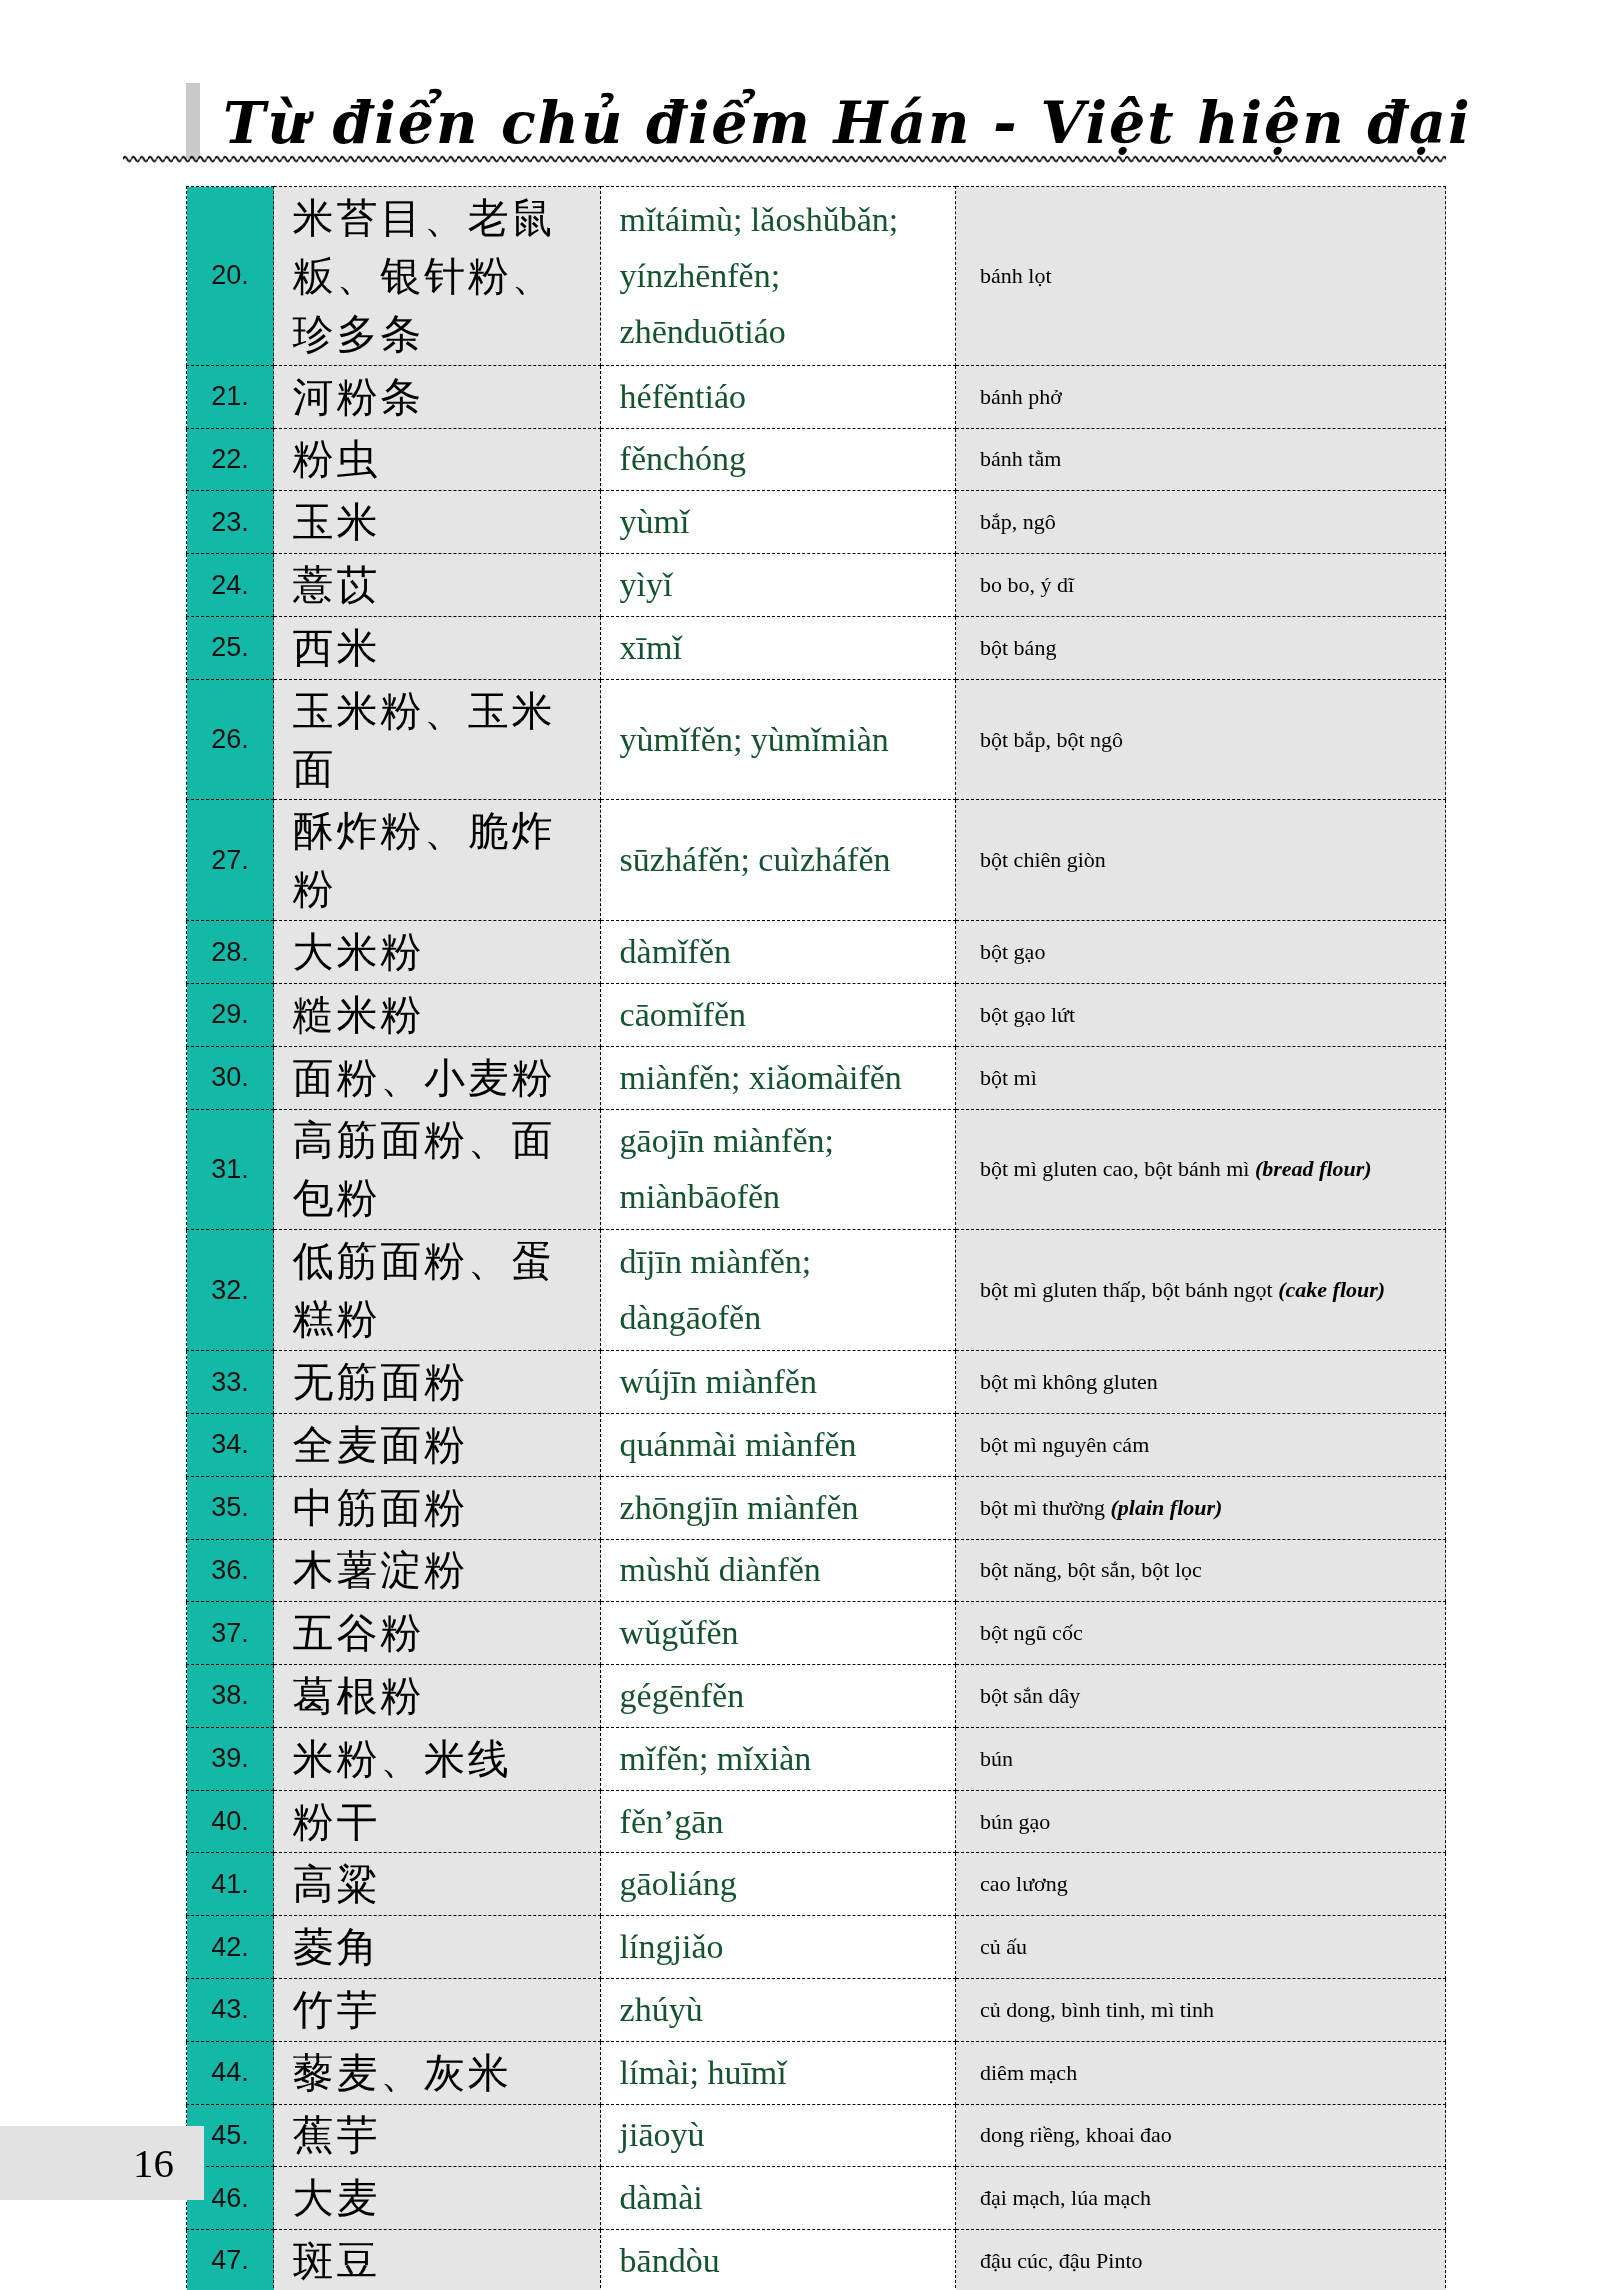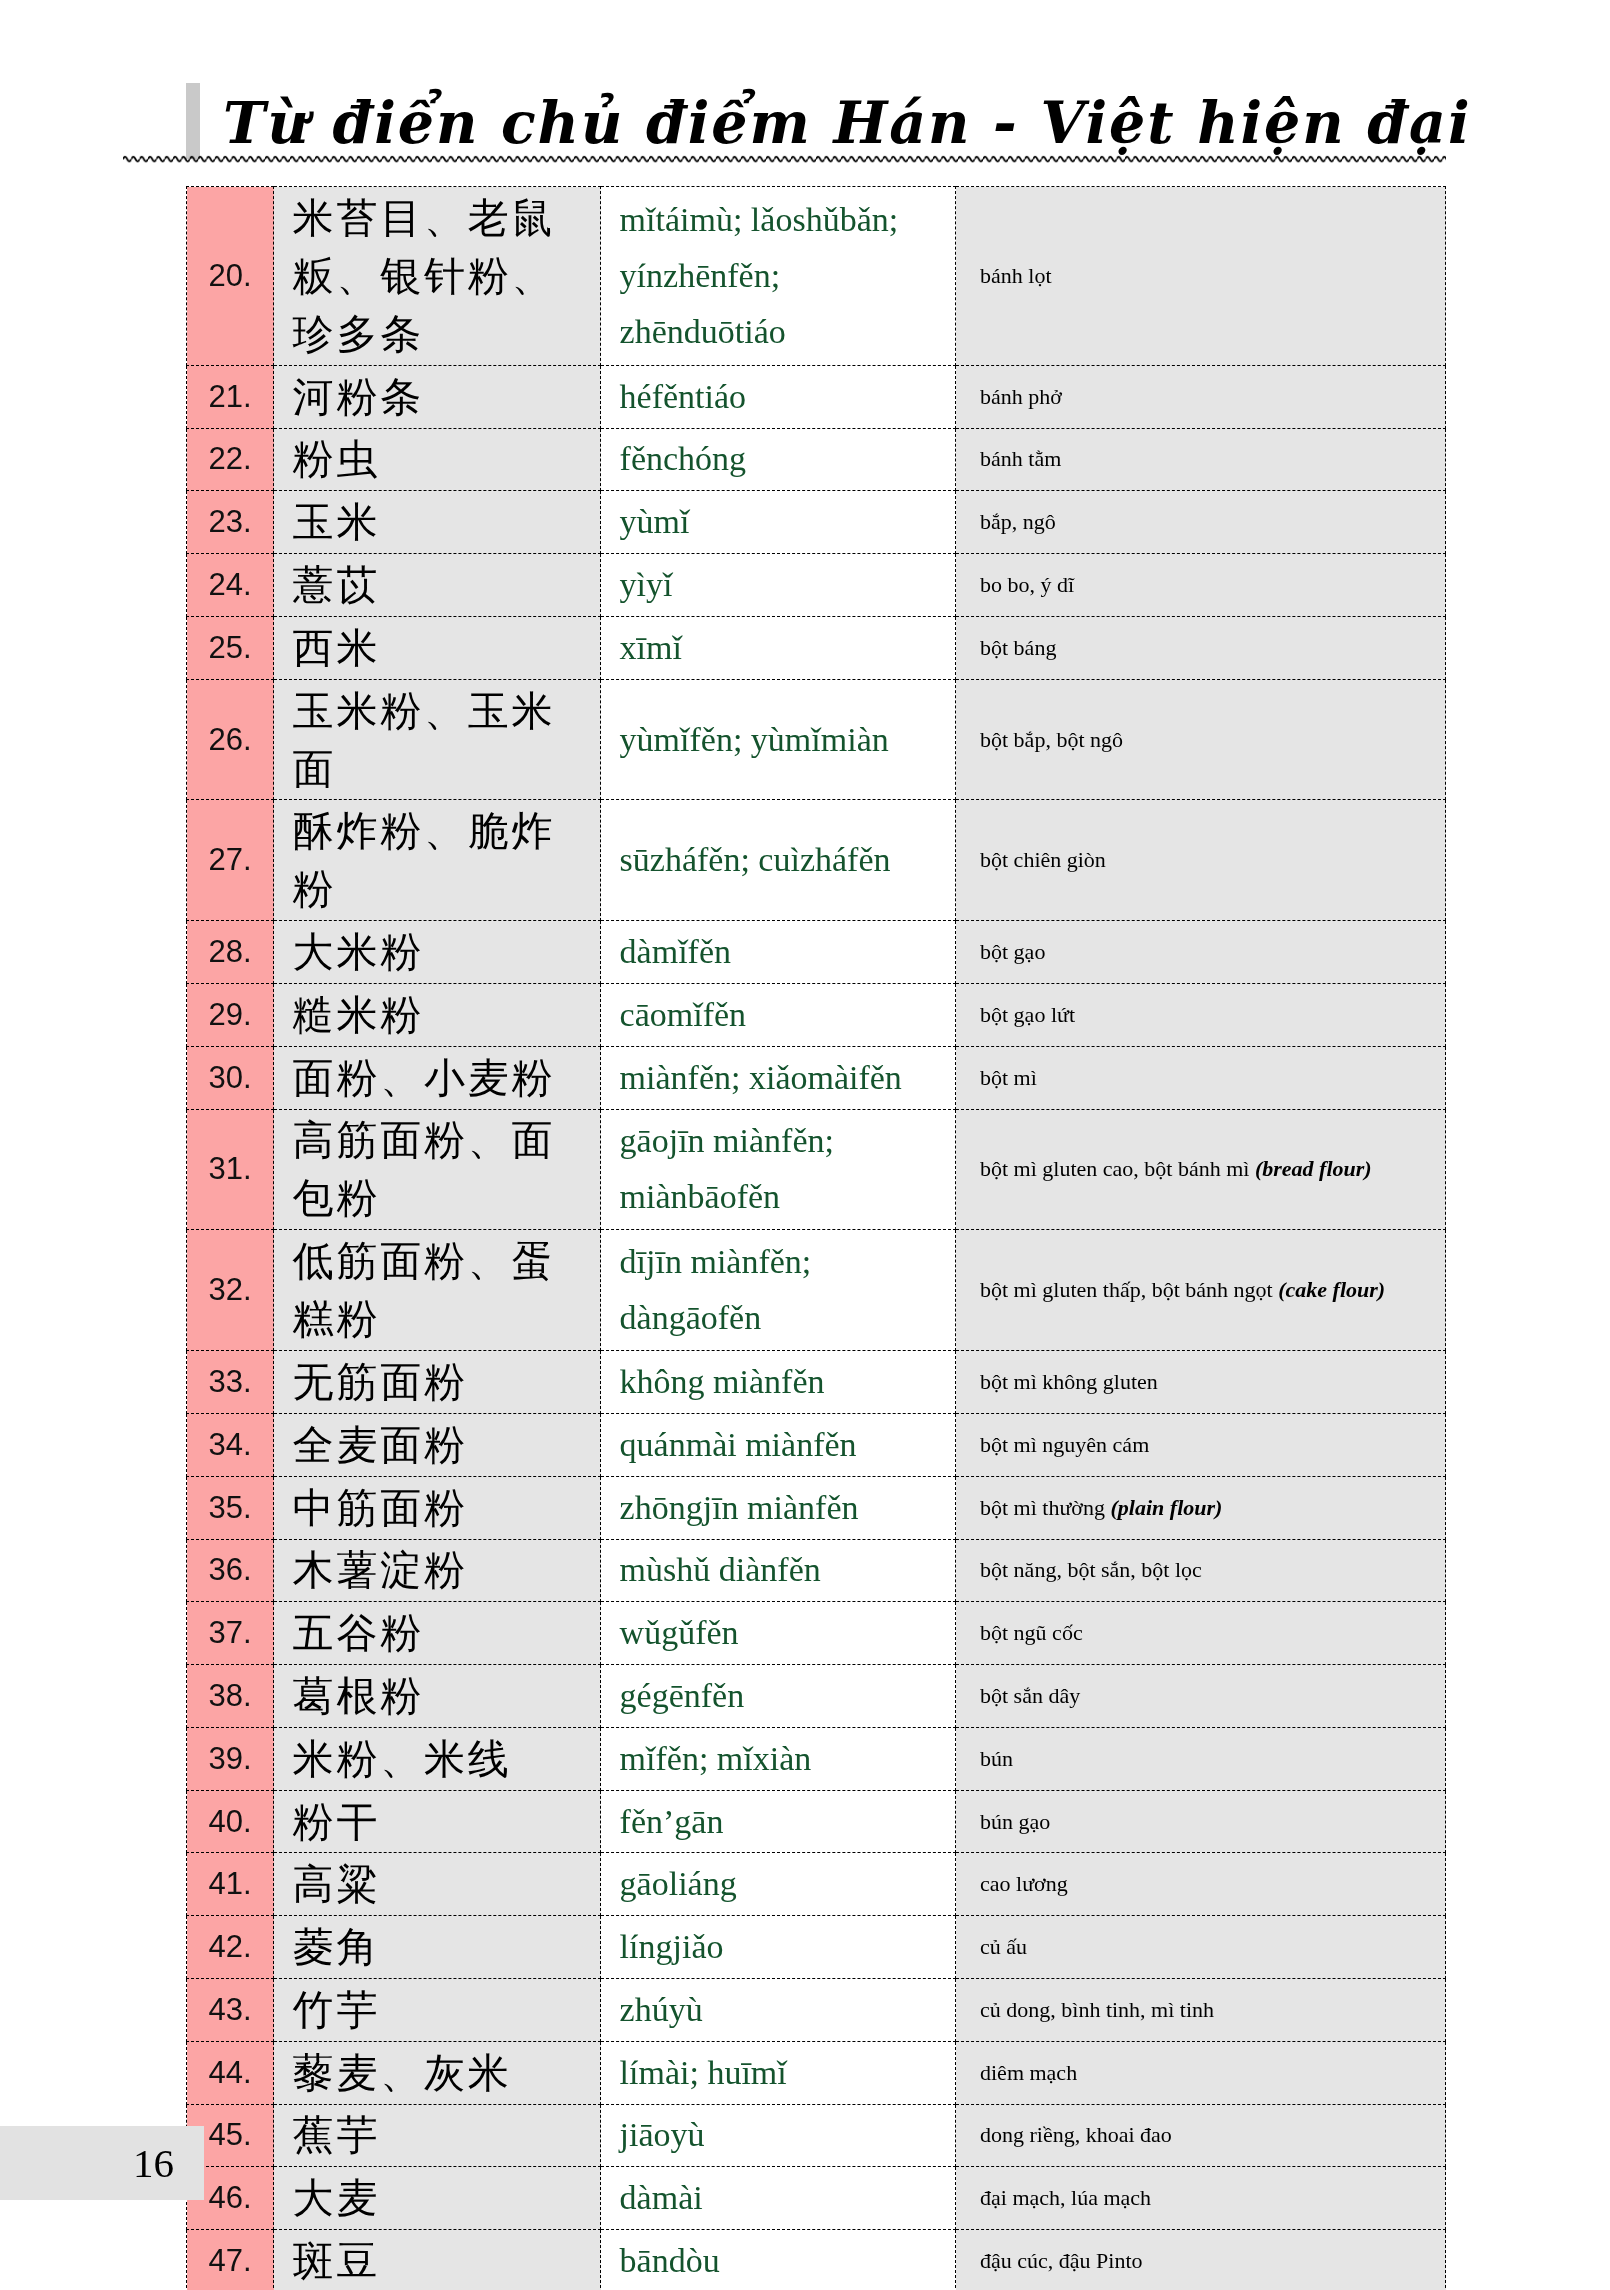--- a/index.html
+++ b/index.html
@@ -49,23 +49,23 @@
     border-bottom: 0.9px dashed #000;
     border-left: 1.9px dashed #000;
     border-right: 1.9px dashed #000;
     vertical-align: middle;
   }
   table.dict tr { height: 59px; }
 
   td.no {
     text-align: center;
     font-family: "Liberation Sans", sans-serif;
-    font-size: 31px;
+    font-size: 27px;
     color: #111;
-    background: #fca5a5;
+    background: #14b8a6;
   }
   td.zh {
     background: #e5e5e5;
     font-size: 41px;
     line-height: 58px;
     letter-spacing: 2.8px;
     color: #000;
     padding: 1.9px 7.4px 1.9px 18.6px;
     font-family: Liberation Sans, sans-serif;
   }
@@ -204,21 +204,21 @@
         </tr>
         <tr>
           <td class="no">32.</td>
           <td class="zh">低筋面粉、蛋糕粉</td>
           <td class="py">dījīn miànfěn; dàngāofěn</td>
           <td class="vi">bột mì gluten thấp, bột bánh ngọt<i class="vi-note"> (cake flour)</i></td>
         </tr>
         <tr>
           <td class="no">33.</td>
           <td class="zh">无筋面粉</td>
-          <td class="py">không miànfěn</td>
+          <td class="py">wújīn miànfěn</td>
           <td class="vi">bột mì không gluten</td>
         </tr>
         <tr>
           <td class="no">34.</td>
           <td class="zh">全麦面粉</td>
           <td class="py">quánmài miànfěn</td>
           <td class="vi">bột mì nguyên cám</td>
         </tr>
         <tr>
           <td class="no">35.</td>

